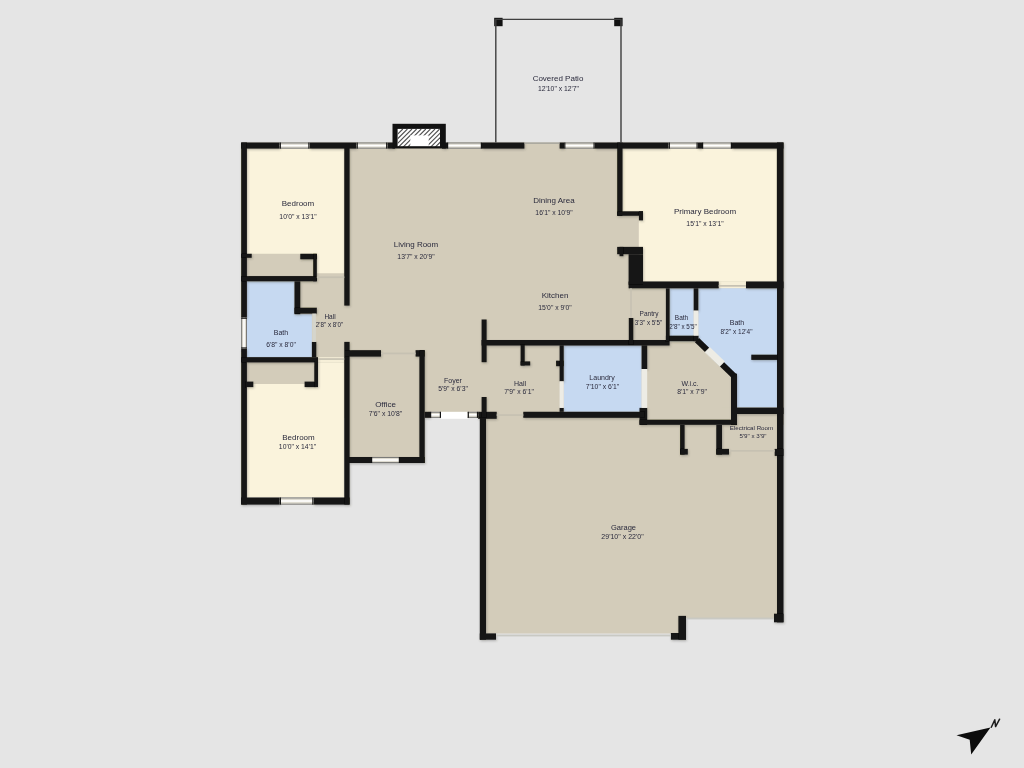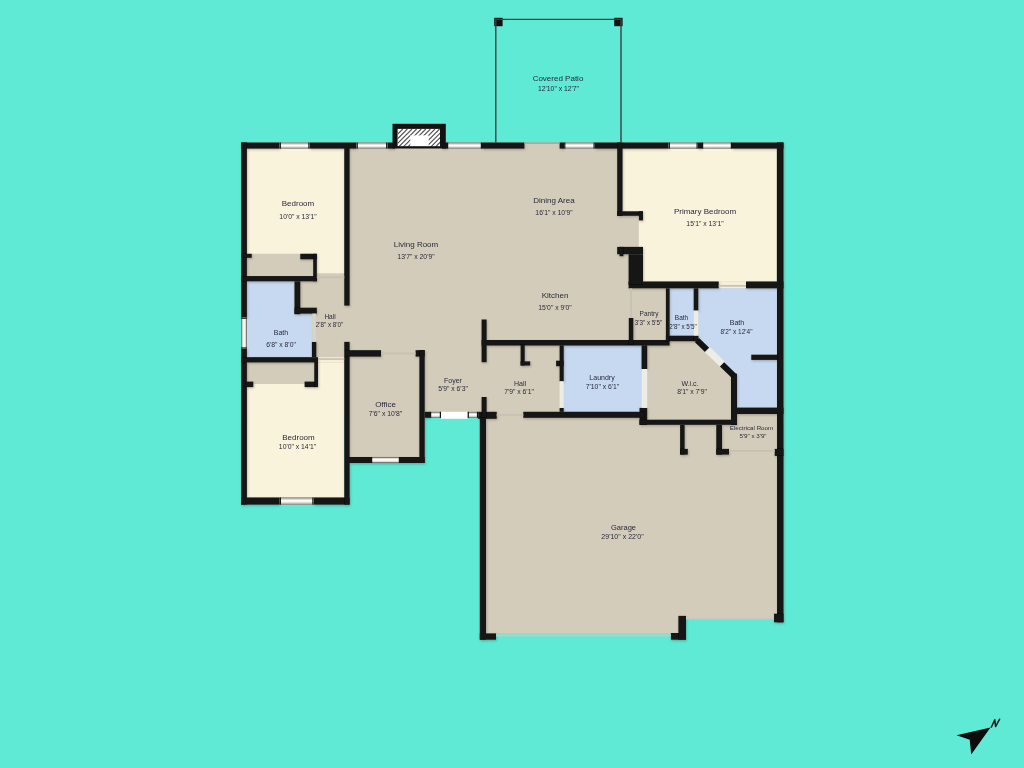--- a/index.html
+++ b/index.html
@@ -1,16 +1,16 @@
 <!DOCTYPE html>
 <html><head>
 <meta charset="utf-8">
 <style>
   html,body{margin:0;padding:0;background:#ffffff;}
-  #page{width:1024px;height:768px;position:relative;background:#5eead4;overflow:hidden;}
+  #page{width:1024px;height:768px;position:relative;background:#e5e5e5;overflow:hidden;}
   svg{display:block;}
   text{font-family:"Liberation Sans", sans-serif;fill:#2a2a3c;}
 </style>
 </head>
 <body>
 <div id="page">
 <svg width="1024" height="768" viewBox="0 0 1024 768">
 
 <rect x="241.2" y="142.5" width="542.8" height="275.5" fill="#d3ccba"></rect>
 

